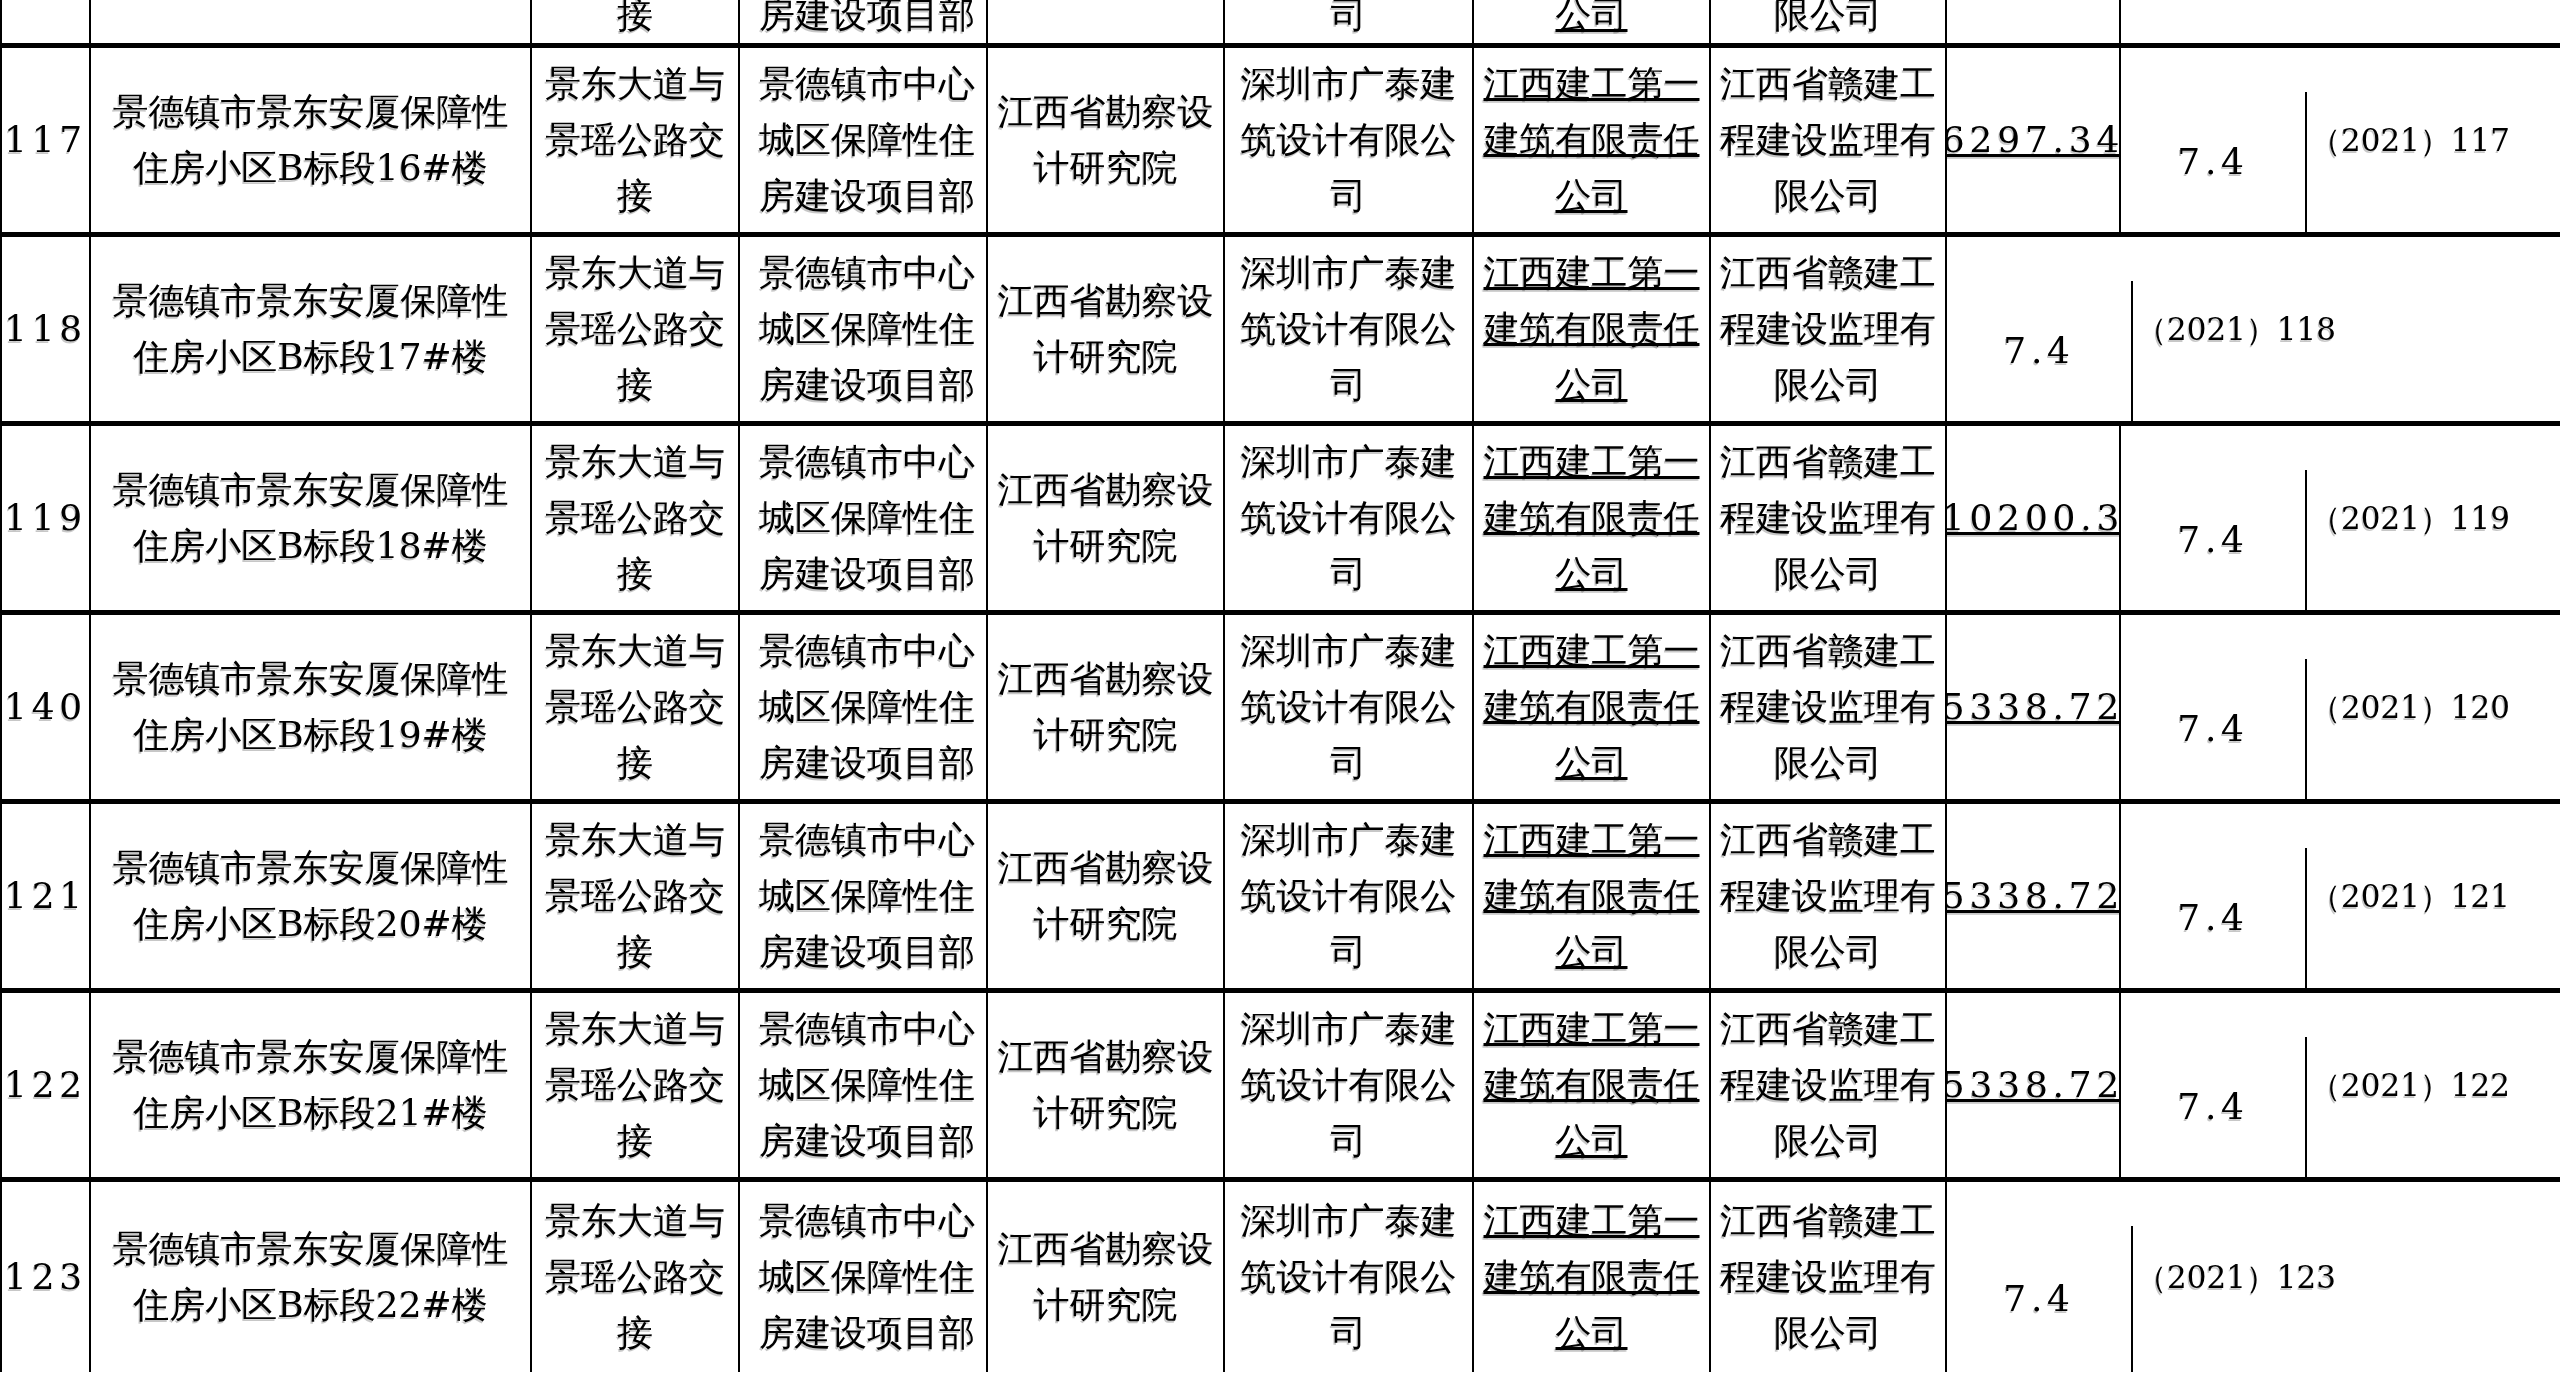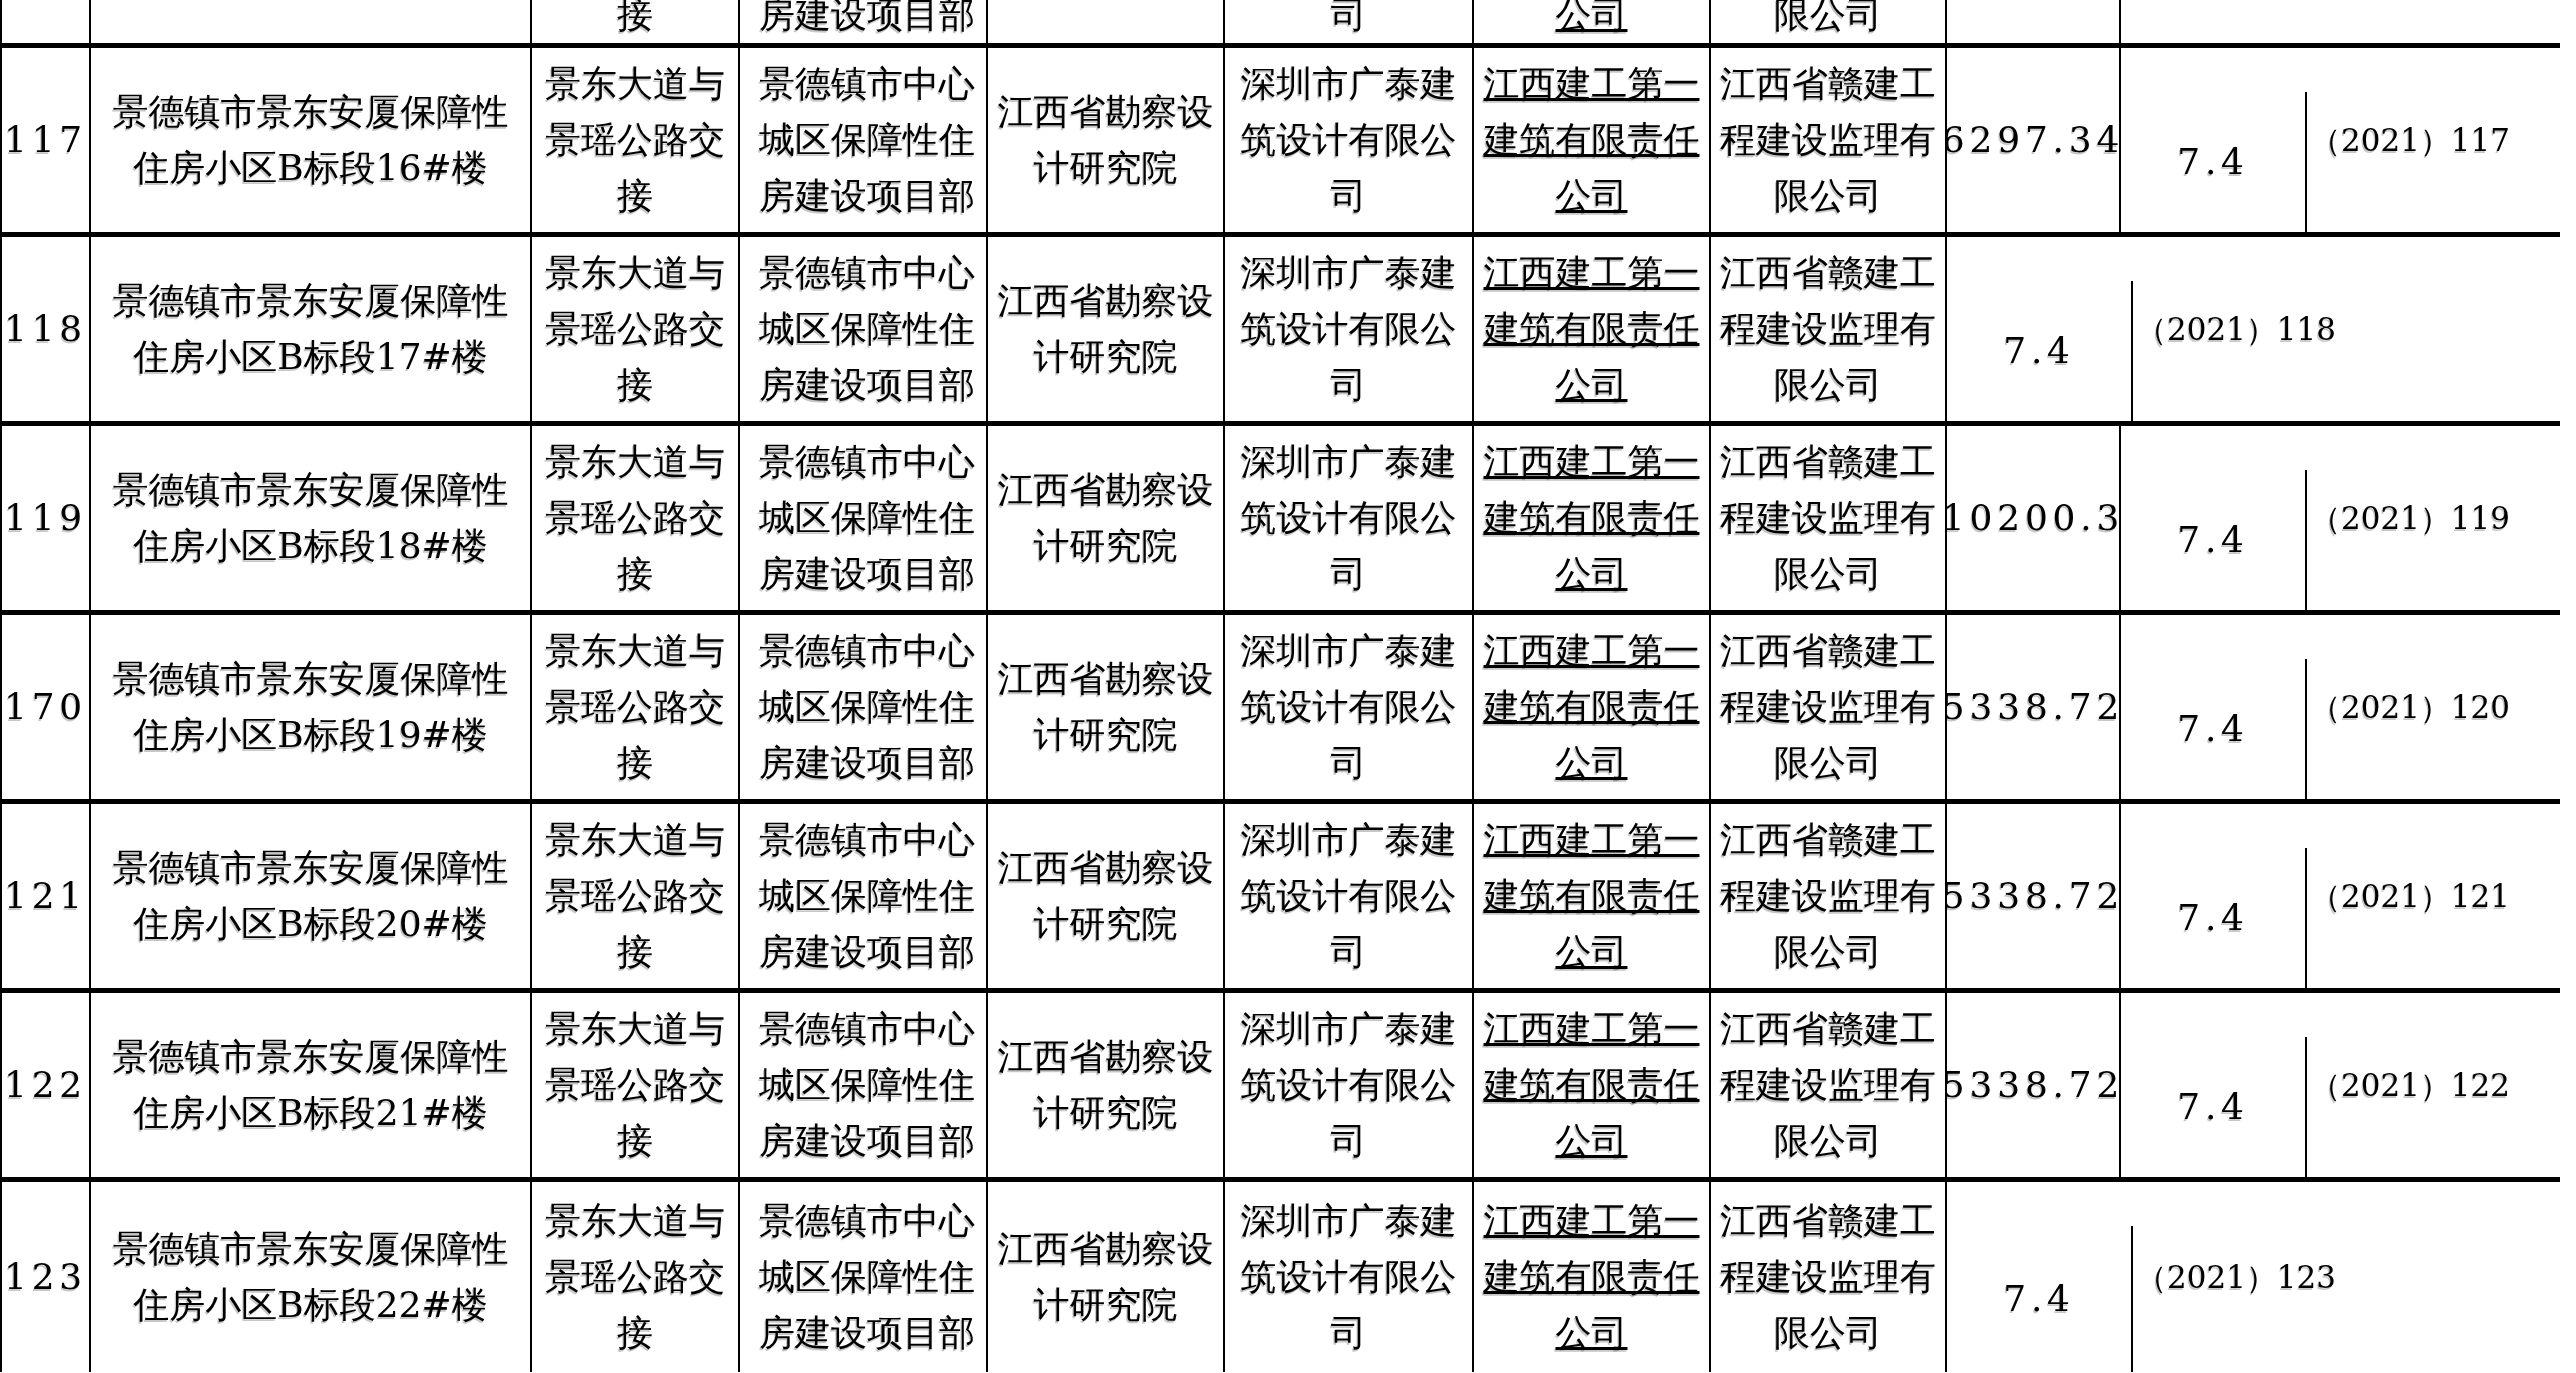--- a/index.html
+++ b/index.html
@@ -38,21 +38,21 @@
   }
   .cell .txt { text-shadow: -1.2px 1.8px 0 rgba(0,0,0,0.22); }
   .c1  { width: 91px; border-left: 2.4px solid #000; }
   .c2  { width: 441px; padding: 0 7.2px; }
   .c3  { width: 208px; align-items: center; }
   .c4  { width: 240px; margin-left: 8px; }
   .c5  { width: 237px; }
   .c6  { width: 249px; }
   .c7  { width: 237px; text-decoration: underline; }
   .c8  { width: 236px; }
-  .c9  { width: 174px; }
+  .c9  { width: 174px; text-decoration: underline; }
   .c10 { width: 186px; margin-top: 44px; }
   .c11 { width: 206px; border-right: none; }
   .num { letter-spacing: 4.8px; white-space: nowrap; }
   .permit { font-size: 31px; letter-spacing: 0; white-space: nowrap; }
   .partial .cell { align-items: flex-start; }
   .partial .cell .txt { margin-top: -13.3px; }
 </style>
 </head>
 <body>
 
@@ -170,21 +170,21 @@
         </div>
         <div class="cell c10 num">
           <span class="txt">7.4</span>
         </div>
         <div class="cell c11 permit">
           <span class="txt">（2021）119</span>
         </div>
       </div>
       <div class="row" style="height: 189px;">
         <div class="cell c1 num">
-          <span class="txt">170</span>
+          <span class="txt">140</span>
         </div>
         <div class="cell c2"><span class="txt">景德镇市景东安厦保障性
 住房小区B标段19#楼</span></div>
         <div class="cell c3"><span class="txt">景东大道与
 景瑶公路交
 接</span></div>
         <div class="cell c4"><span class="txt">景德镇市中心
 城区保障性住
 房建设项目部</span></div>
         <div class="cell c5"><span class="txt">江西省勘察设

